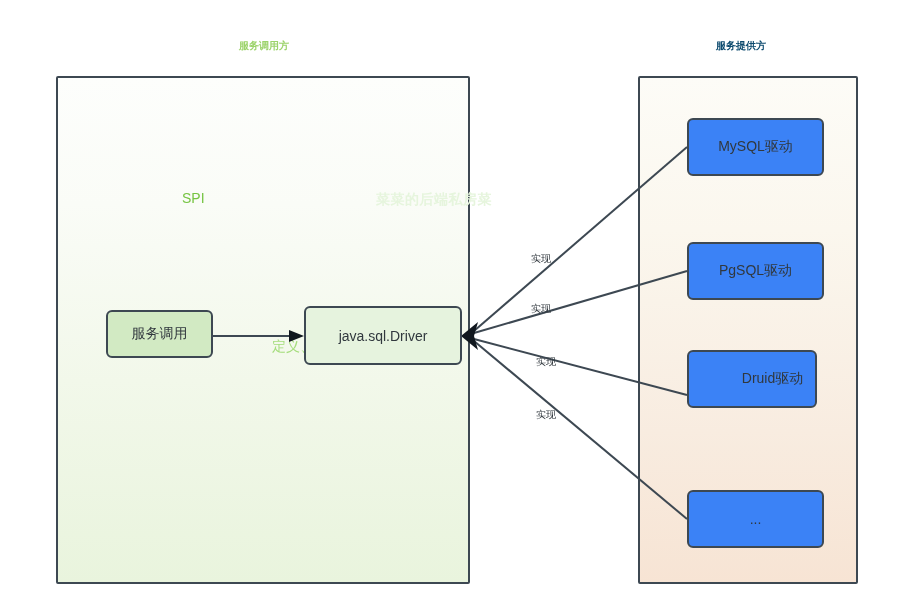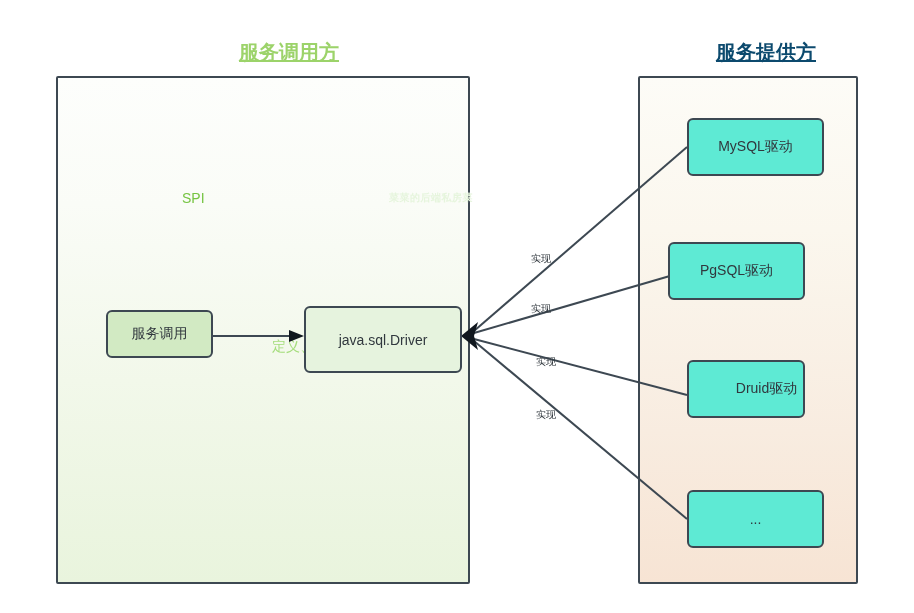--- a/index.html
+++ b/index.html
@@ -36,24 +36,23 @@
     left: 638px;
     top: 76px;
     width: 220px;
     height: 508px;
     background: linear-gradient(to bottom, #fdfcf7 0%, #fbf7ee 30%, #f8ece0 70%, #f7e4d4 100%);
   }
 
   
   .panel-caption {
     position: absolute;
-    font-size: 20px;
+    font-size: 10px;
     font-weight: bold;
     white-space: nowrap;
-    text-decoration: underline;
   }
   #consumer-caption {
     left: 239px;
     top: 39px;
     color: #9cd36a;
   }
   #provider-caption {
     left: 716px;
     top: 39px;
     color: #0c4a6e;
@@ -69,24 +68,24 @@
     left: 124px;
     top: 112px;
     color: #76c442;
   }
   #define-label {
     left: 214px;
     top: 260px;
     color: #a5dd7c;
   }
   #watermark {
-    left: 331px;
+    left: 318px;
     top: 113px;
     color: #e6f5dd;
-    font-size: 10px;
+    font-size: 14px;
     font-weight: bold;
     letter-spacing: 0.5px;
   }
 
   
   .node {
     position: absolute;
     box-sizing: border-box;
     border: 2px solid #3d4852;
     border-radius: 6px;
@@ -97,28 +96,28 @@
     color: #31383e;
     white-space: nowrap;
   }
   .node-green-dark {
     background: #d2eac3;
   }
   .node-green-light {
     background: #e6f3de;
   }
   .node-cream {
-    background: #5eead4;
+    background: #3b82f6;
   }
 
   #node-service-call   { left: 106px; top: 310px; width: 107px; height: 48px; }
-  #node-driver         { left: 304px; top: 306px; width: 158px; height: 67px; }
+  #node-driver         { left: 304px; top: 306px; width: 158px; height: 59px; }
   #node-mysql          { left: 687px; top: 118px; width: 137px; height: 58px; }
-  #node-pgsql          { left: 668px; top: 242px; width: 137px; height: 58px; }
-  #node-druid          { left: 687px; top: 360px; width: 118px; height: 58px; padding-left: 41px; }
+  #node-pgsql          { left: 687px; top: 242px; width: 137px; height: 58px; }
+  #node-druid          { left: 687px; top: 350px; width: 130px; height: 58px; padding-left: 41px; }
   #node-others         { left: 687px; top: 490px; width: 137px; height: 58px; }
 
   
   #connectors {
     position: absolute;
     left: 0;
     top: 0;
     width: 914px;
     height: 613px;
     pointer-events: none;

